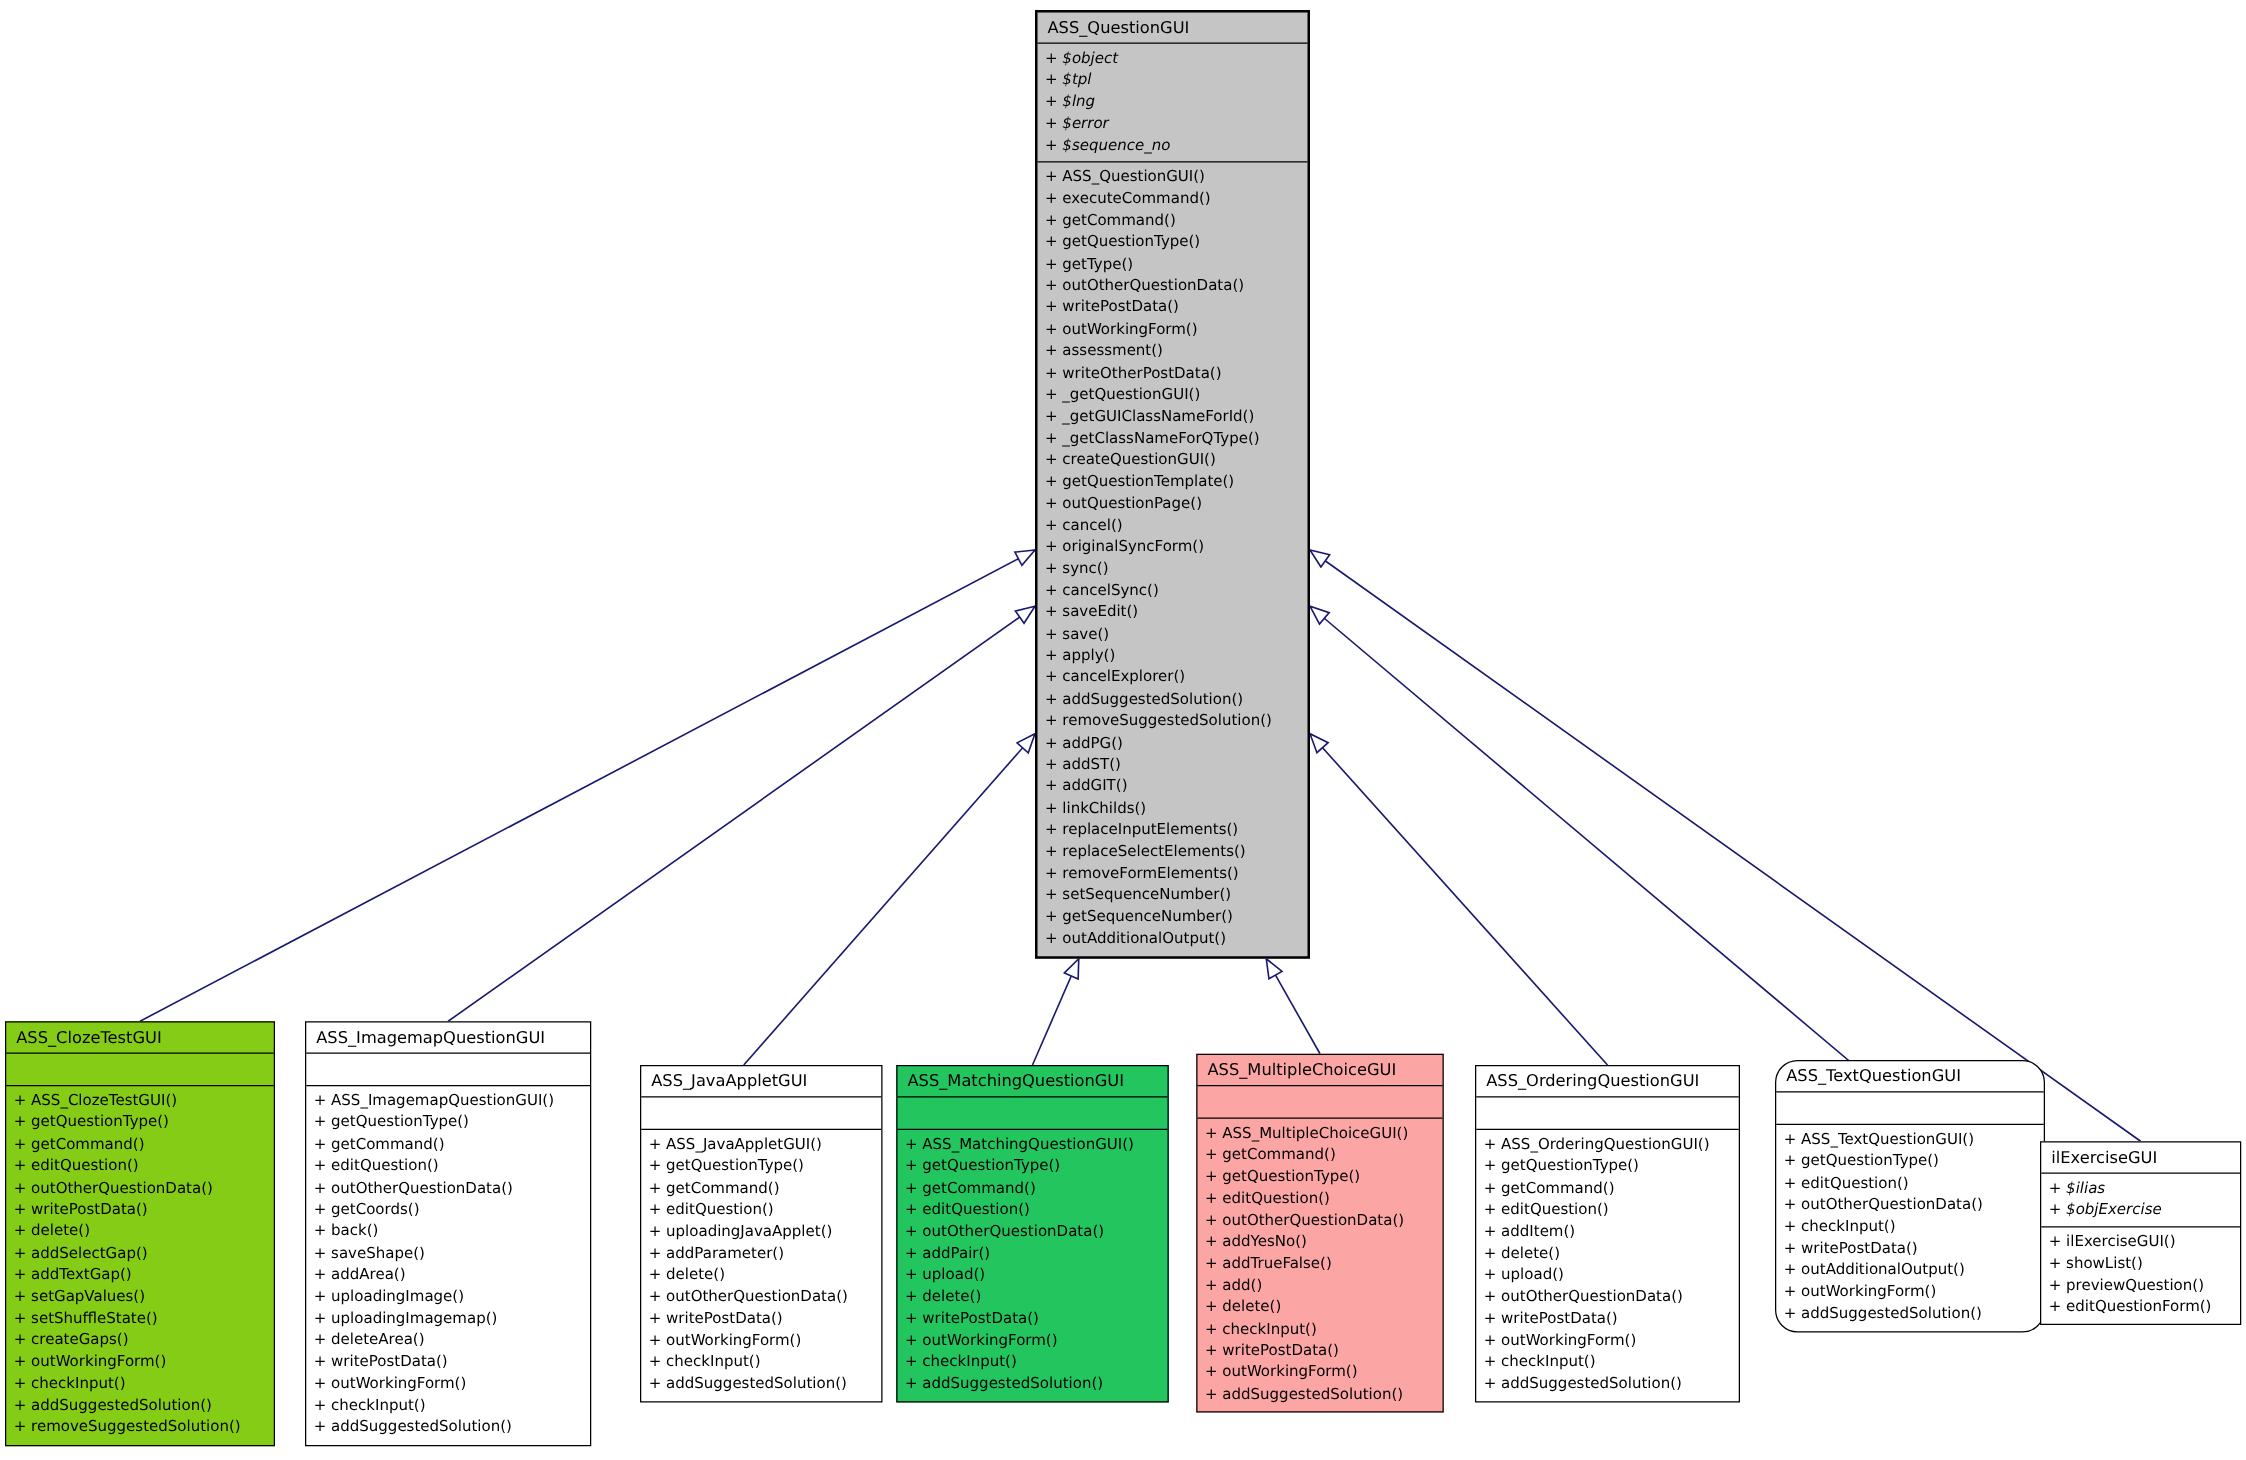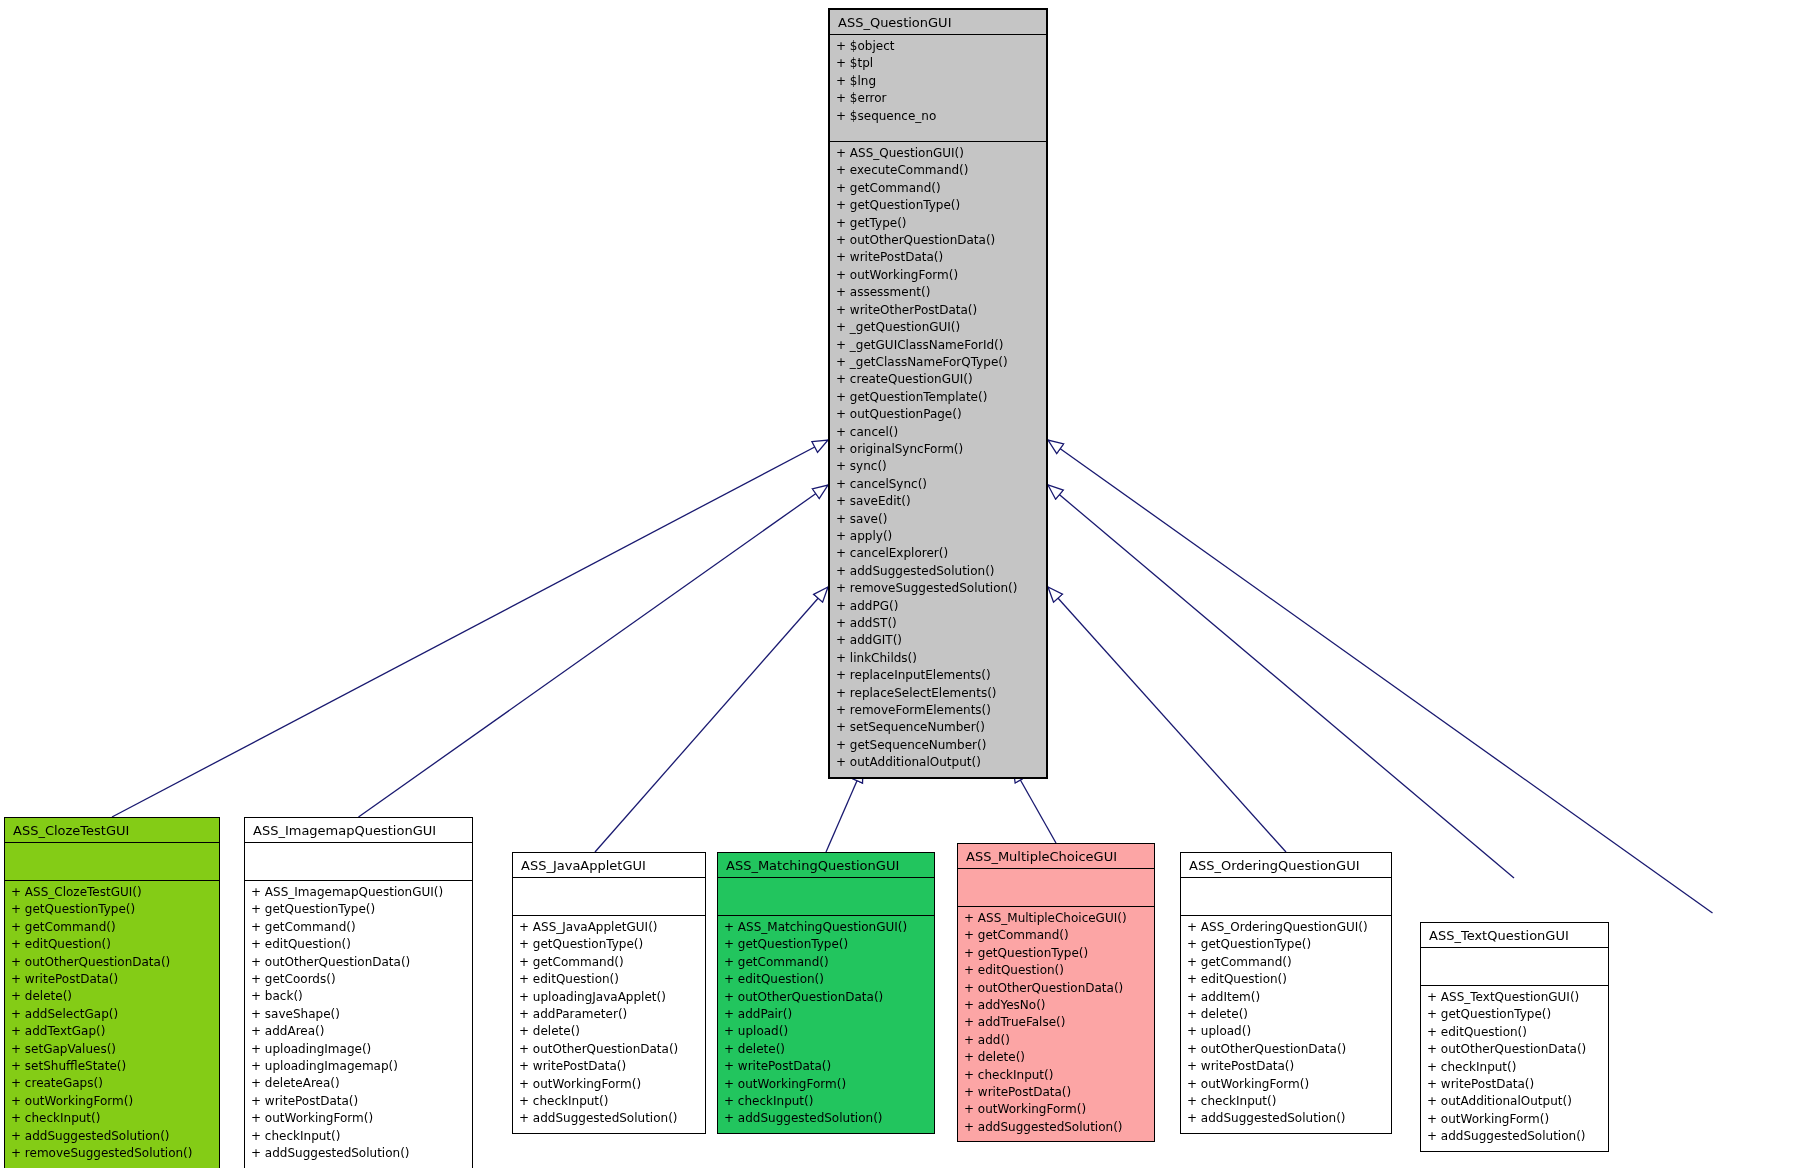--- a/index.html
+++ b/index.html
@@ -26,22 +26,23 @@
   }
   .uml-title{
     text-align:left;
     padding:5px 8px 4px 8px;
     border-bottom:1px solid #000;
     white-space:nowrap;
     font-size:13px;
   }
   .uml-attrs{
     border-bottom:1px solid #000;
-    padding:3px 6px 16px 6px;
+    padding:3px 6px 4px 6px;
     min-height:18px;
+    font-style:italic;
   }
   .uml-methods{
     padding:3px 6px 5px 6px;
   }
   .uml-row{
     line-height:17.4px;
     white-space:nowrap;
   }
 </style>
 </head>
@@ -224,28 +225,41 @@
         <div class="uml-row">+ addItem()</div>
         <div class="uml-row">+ delete()</div>
         <div class="uml-row">+ upload()</div>
         <div class="uml-row">+ outOtherQuestionData()</div>
         <div class="uml-row">+ writePostData()</div>
         <div class="uml-row">+ outWorkingForm()</div>
         <div class="uml-row">+ checkInput()</div>
         <div class="uml-row">+ addSuggestedSolution()</div>
       </div>
     </div>
-    <div class="uml-class" style="left: 1420px; top: 922px; width: 189px; background: rgb(255, 255, 255); border-color: rgb(0, 0, 0);">
+    <div class="uml-class" style="left: 1420px; top: 848px; width: 216px; background: rgb(255, 255, 255); border-color: rgb(0, 0, 0); border-radius: 18px;">
       <div class="uml-title">ASS_TextQuestionGUI</div>
       <div class="uml-attrs"></div>
       <div class="uml-methods">
         <div class="uml-row">+ ASS_TextQuestionGUI()</div>
         <div class="uml-row">+ getQuestionType()</div>
         <div class="uml-row">+ editQuestion()</div>
         <div class="uml-row">+ outOtherQuestionData()</div>
         <div class="uml-row">+ checkInput()</div>
         <div class="uml-row">+ writePostData()</div>
         <div class="uml-row">+ outAdditionalOutput()</div>
         <div class="uml-row">+ outWorkingForm()</div>
         <div class="uml-row">+ addSuggestedSolution()</div>
+      </div>
+    </div>
+    <div class="uml-class" style="left: 1632px; top: 913px; width: 161px; background: rgb(255, 255, 255); border-color: rgb(0, 0, 0);">
+      <div class="uml-title">ilExerciseGUI</div>
+      <div class="uml-attrs">
+        <div class="uml-row">+ $ilias</div>
+        <div class="uml-row">+ $objExercise</div>
+      </div>
+      <div class="uml-methods">
+        <div class="uml-row">+ ilExerciseGUI()</div>
+        <div class="uml-row">+ showList()</div>
+        <div class="uml-row">+ previewQuestion()</div>
+        <div class="uml-row">+ editQuestionForm()</div>
       </div>
     </div>
   </div>
 
 </body></html>

